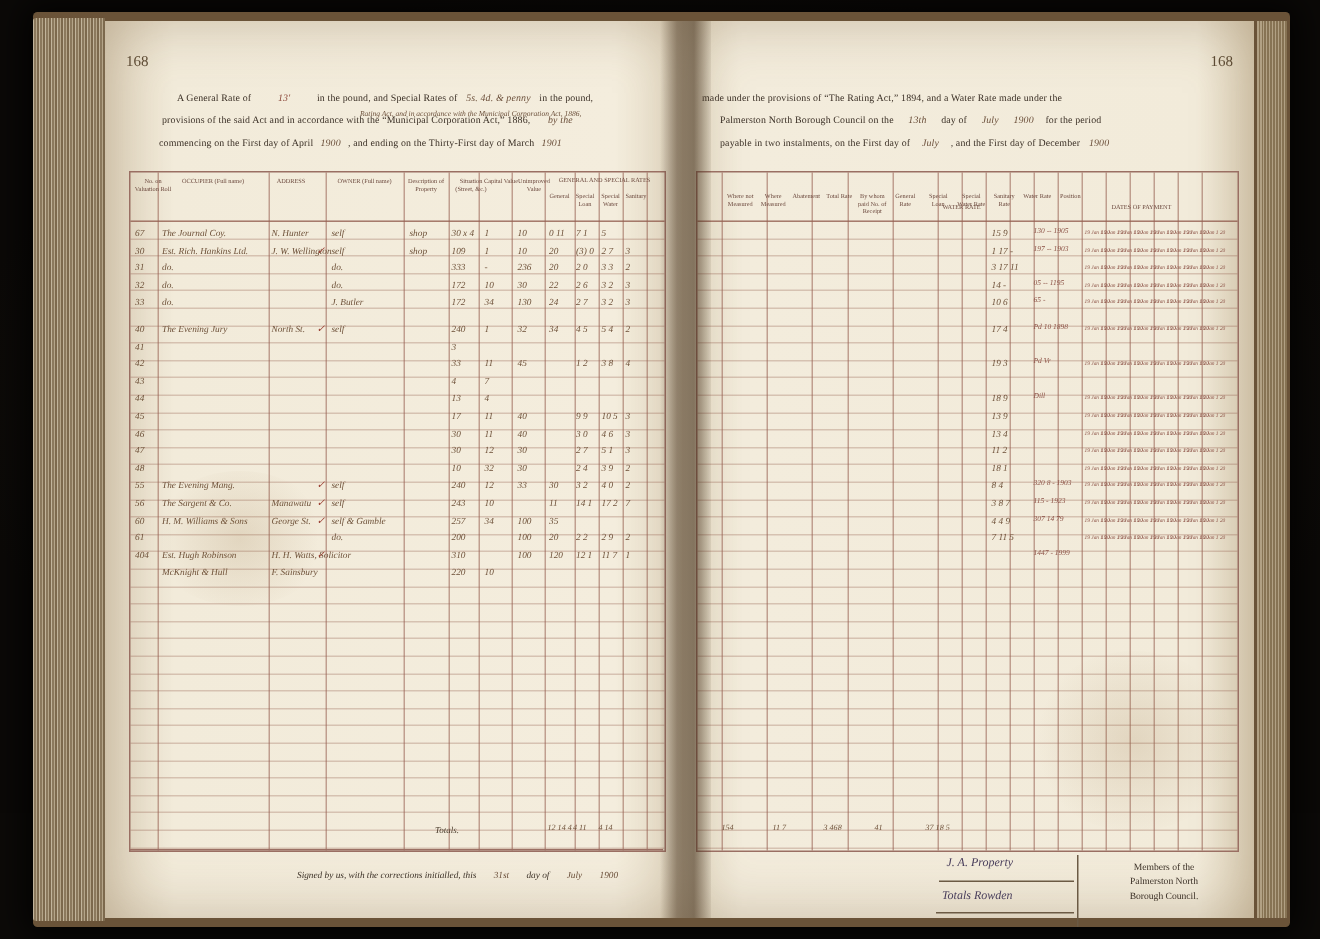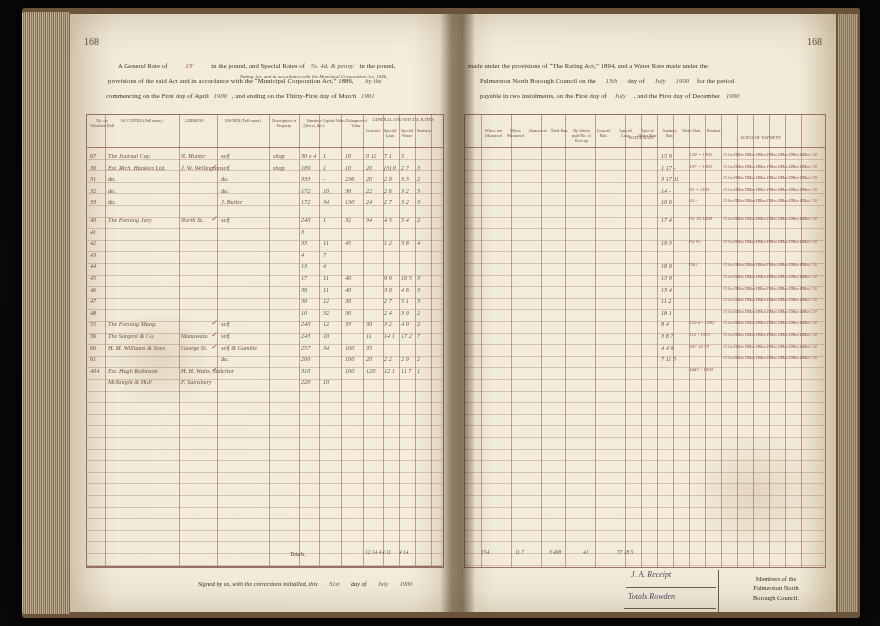--- a/index.html
+++ b/index.html
@@ -598,21 +598,21 @@
         <div class="hand" style="left: 50px; top: 434px; font-size: 5.4px;">11 7</div>
         <div class="hand" style="left: 84px; top: 434px; font-size: 5.4px;">3 468</div>
         <div class="hand" style="left: 118px; top: 434px; font-size: 5.4px;">41</div>
         <div class="hand" style="left: 152px; top: 434px; font-size: 5.4px;">37 18 5</div>
       </div>
 
     <div class="colhdr" style="left:140px;top:122px;width:90px;">WATER RATE</div>
     <div class="colhdr" style="left:250px;top:122px;width:110px;">DATES OF PAYMENT</div>
 
     <div class="sigbox" style="left:262px;top:556px;width:0;height:48px;"></div>
-    <div class="sig" style="left:175px;top:556px;">J. A. Receipt</div>
+    <div class="sig" style="left:175px;top:556px;">J. A. Property</div>
     <div class="sig" style="left:172px;top:578px;">Totals Rowden</div>
     <div style="position:absolute;left:170px;top:573px;width:90px;height:1px;background:#6b5a44;"></div>
     <div style="position:absolute;left:168px;top:594px;width:92px;height:1px;background:#6b5a44;"></div>
 
     <div class="memblock" style="left:272px;top:560px;width:96px;">
       <div>Members of the</div>
       <div>Palmerston North</div>
       <div>Borough Council.</div>
     </div>
 

